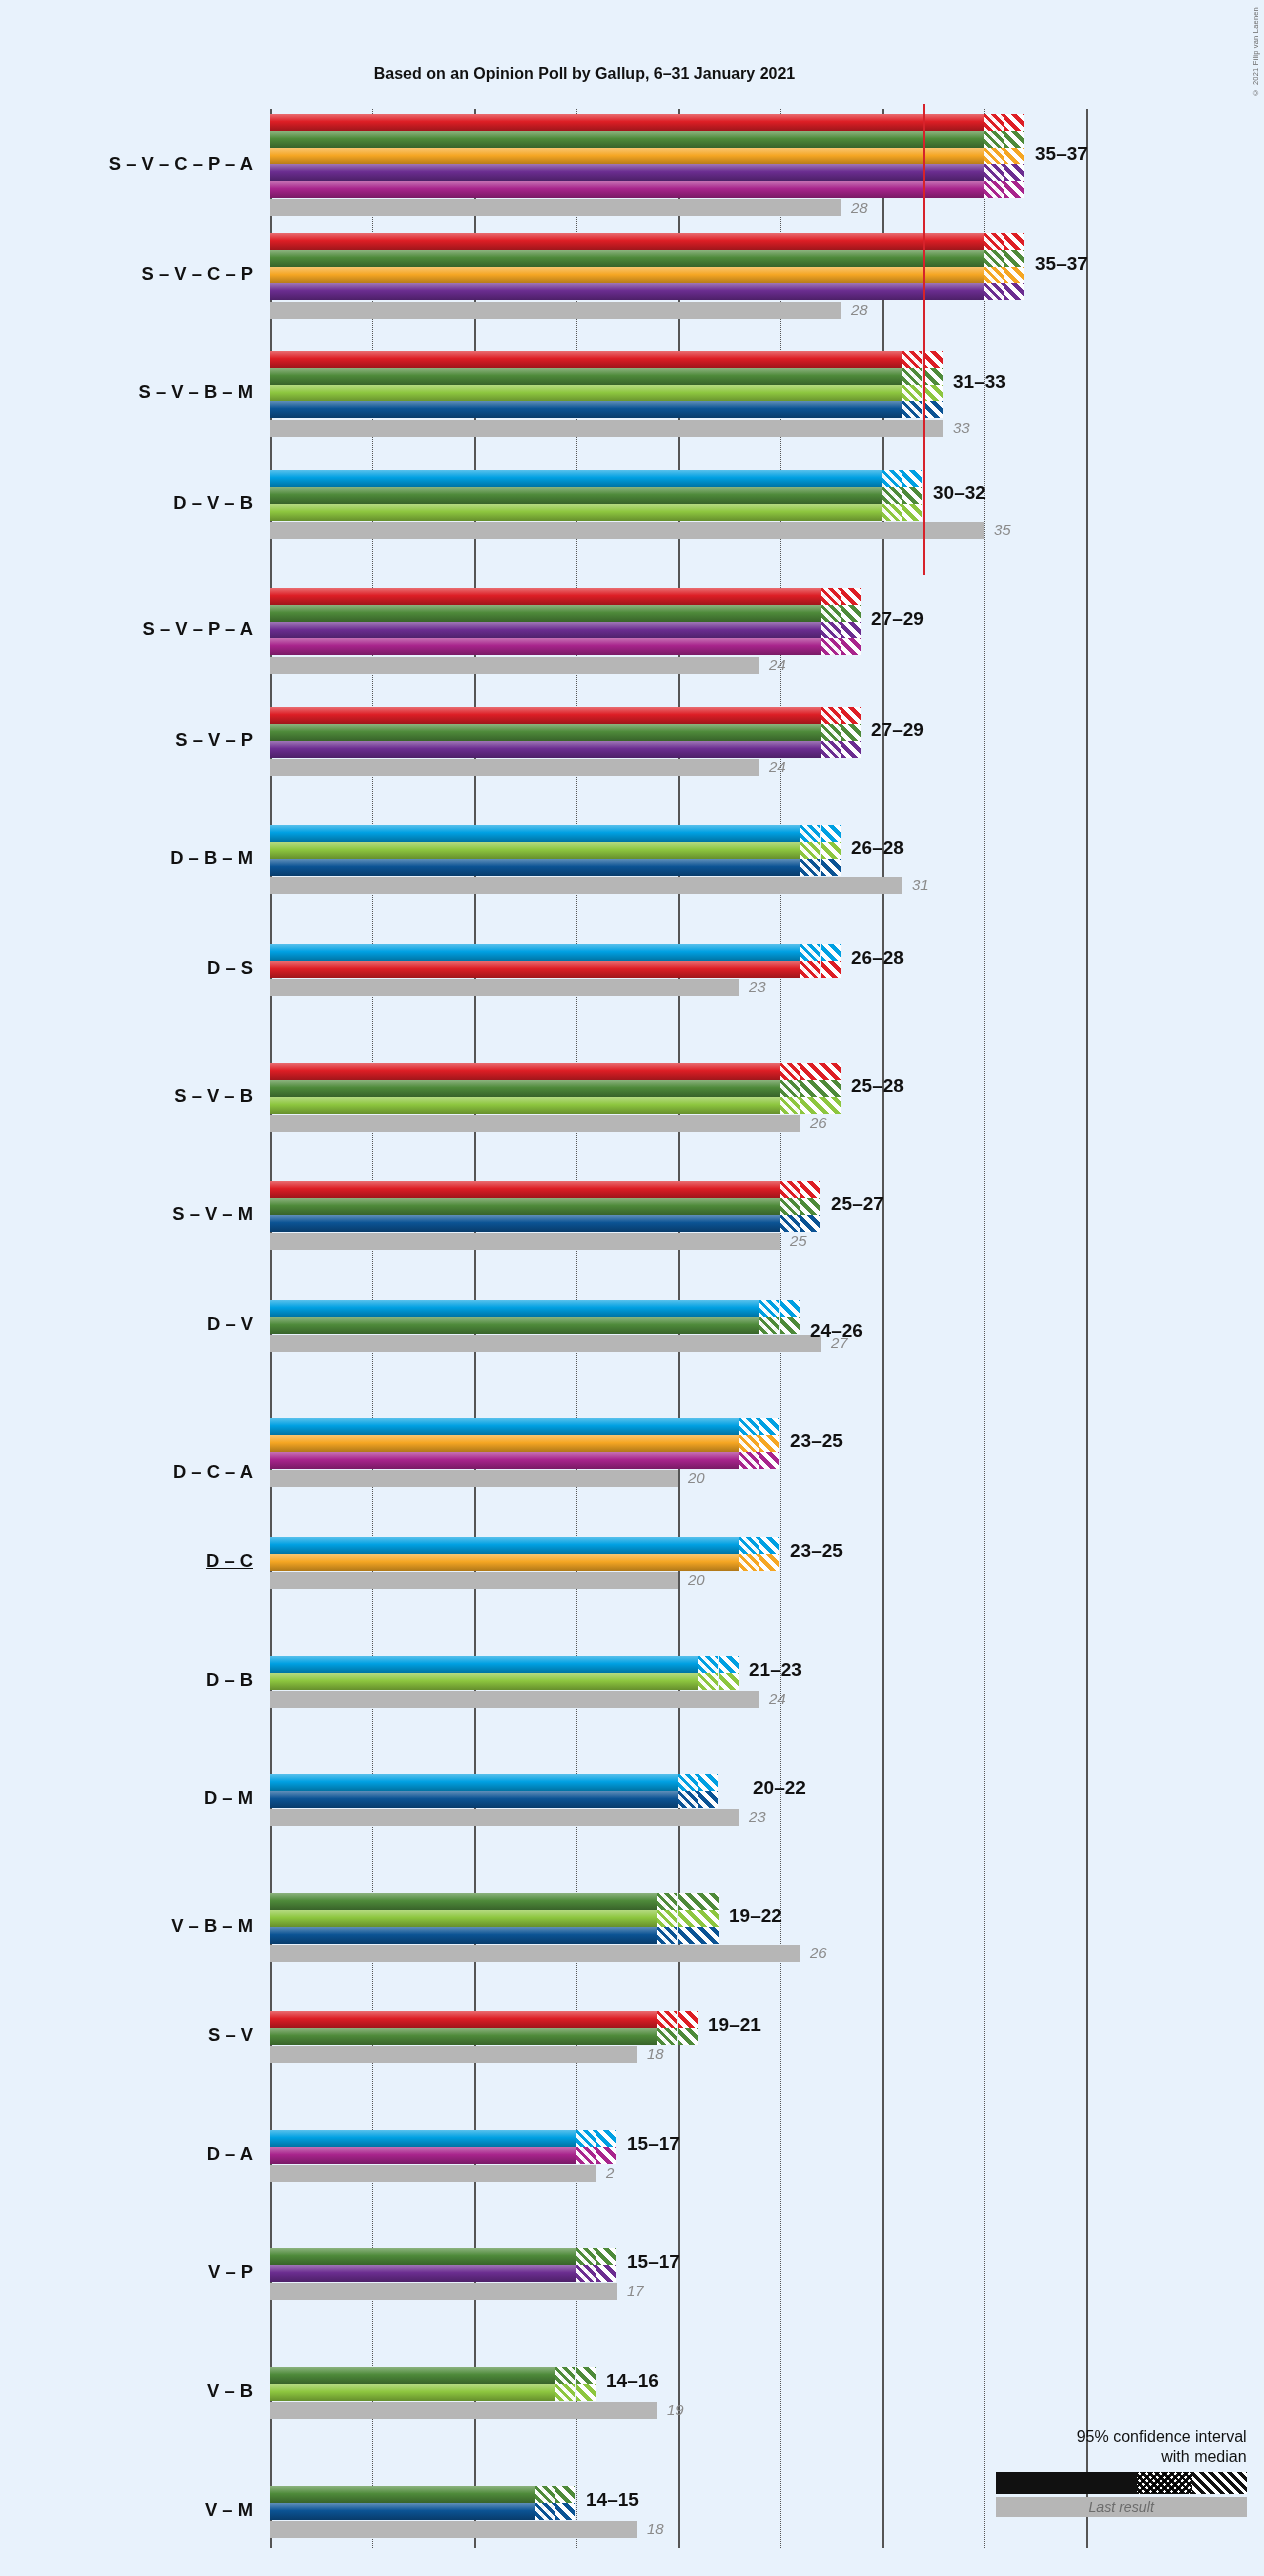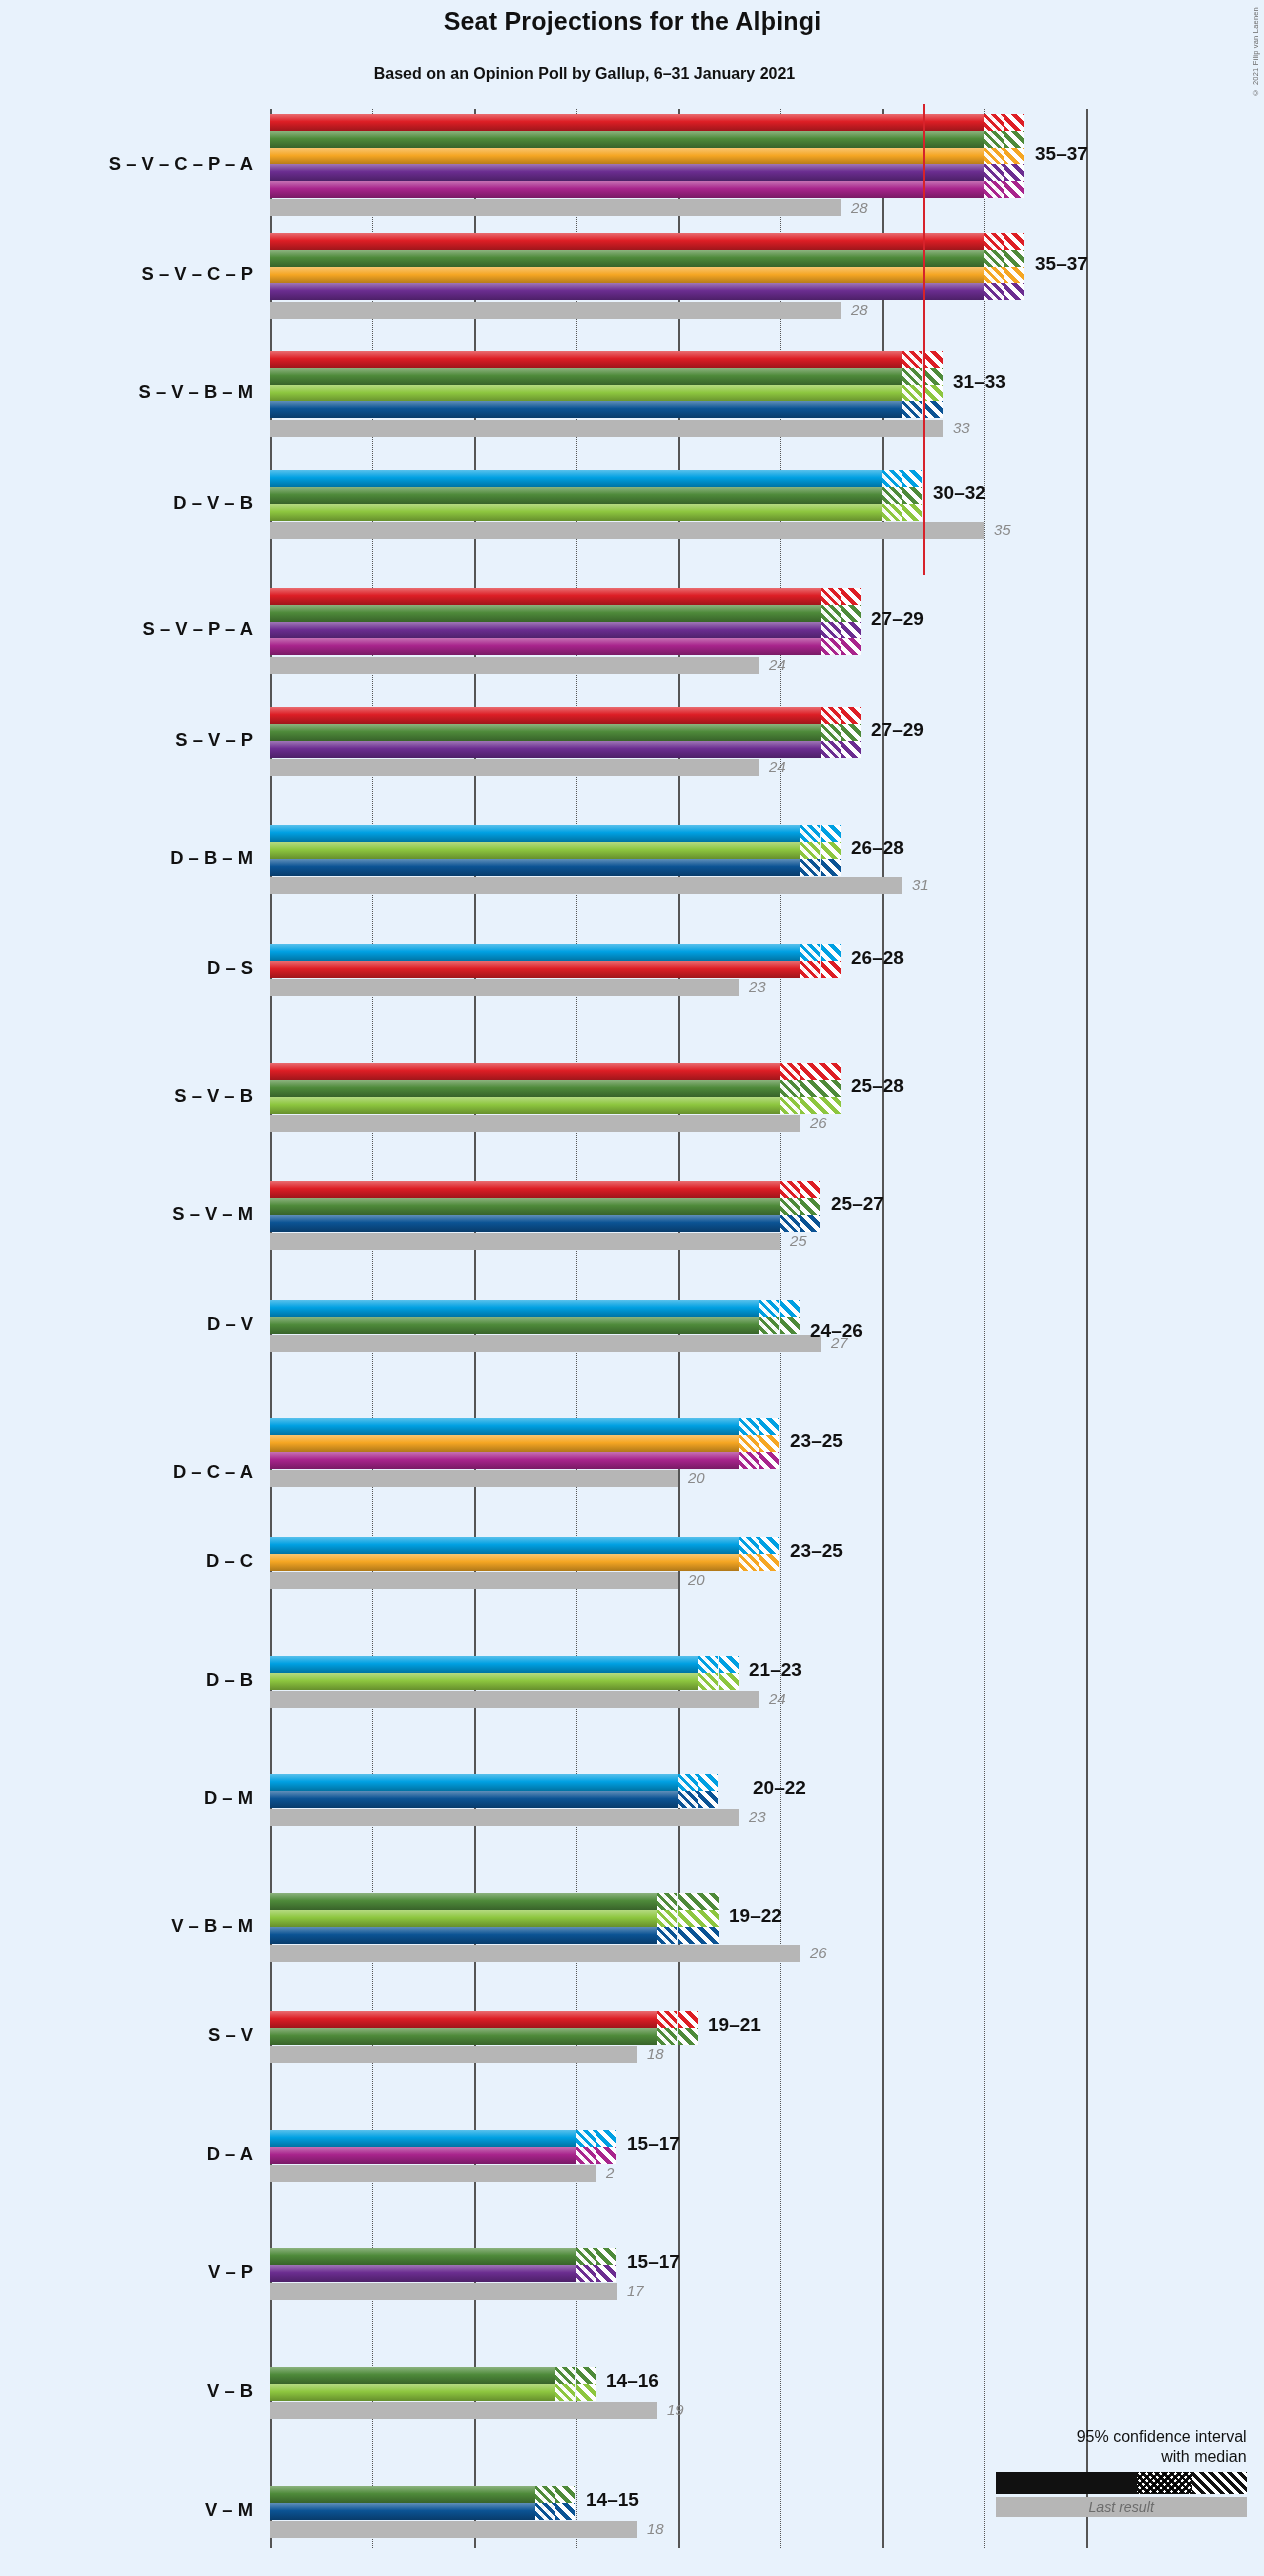--- a/index.html
+++ b/index.html
@@ -107,21 +107,20 @@
     height:20px;width:251px;background:#B6B6B6;
     font-size:14.2px;font-style:italic;color:#6c6c6c;
     text-align:center;line-height:20px;
   }
 </style>
 </head>
 <body>
 
 <div id="chart-root">
   <div class="copyright">© 2021 Filip van Laenen</div>
-  <div class="title">Seat Projections for the Alþingi</div>
   <div class="subtitle">Based on an Opinion Poll by Gallup, 6–31 January 2021</div>
 
   <div class="plot" id="plot" style="height: 2439px;">
       <div class="gridline" style="left: 0px;"></div>
       <div class="gridline" style="left: 204px;"></div>
       <div class="gridline" style="left: 408px;"></div>
       <div class="gridline" style="left: 612px;"></div>
       <div class="gridline" style="left: 816px;"></div>
       <div class="gridline dotted" style="left: 102px;"></div>
       <div class="gridline dotted" style="left: 306px;"></div>
@@ -319,21 +318,21 @@
       <div class="row" style="top: 1428px; width: 856px;">
         <div class="bar" style="top: 0px; width: 469px; background: linear-gradient(rgb(89, 193, 236) 0%, rgb(0, 160, 226) 45%, rgb(0, 115, 163) 100%);"></div>
         <div class="ci" style="top: 0px; left: 469px; width: 20.4px; background: repeating-linear-gradient(45deg, rgba(255, 255, 255, 0.92) 0px, rgba(255, 255, 255, 0.92) 3.4px, rgb(0, 160, 226) 3.4px, rgb(0, 160, 226) 6.7px), repeating-linear-gradient(-45deg, rgba(255, 255, 255, 0) 0px, rgba(255, 255, 255, 0) 3.4px, rgb(0, 160, 226) 3.4px, rgb(0, 160, 226) 6.7px);"></div>
         <div class="ci" style="top: 0px; left: 489px; width: 20.4px; background: repeating-linear-gradient(45deg, rgb(0, 160, 226) 0px, rgb(0, 160, 226) 4.2px, rgba(255, 255, 255, 0.95) 4.2px, rgba(255, 255, 255, 0.95) 8.4px);"></div>
         <div class="bar" style="top: 17px; width: 469px; background: linear-gradient(rgb(249, 197, 112) 0%, rgb(245, 166, 35) 45%, rgb(176, 120, 25) 100%);"></div>
         <div class="ci" style="top: 17px; left: 469px; width: 20.4px; background: repeating-linear-gradient(45deg, rgba(255, 255, 255, 0.92) 0px, rgba(255, 255, 255, 0.92) 3.4px, rgb(245, 166, 35) 3.4px, rgb(245, 166, 35) 6.7px), repeating-linear-gradient(-45deg, rgba(255, 255, 255, 0) 0px, rgba(255, 255, 255, 0) 3.4px, rgb(245, 166, 35) 3.4px, rgb(245, 166, 35) 6.7px);"></div>
         <div class="ci" style="top: 17px; left: 489px; width: 20.4px; background: repeating-linear-gradient(45deg, rgb(245, 166, 35) 0px, rgb(245, 166, 35) 4.2px, rgba(255, 255, 255, 0.95) 4.2px, rgba(255, 255, 255, 0.95) 8.4px);"></div>
         <div class="lastbar" style="top: 35px; width: 408px;"></div>
         <div class="valuelabel" style="left: 520px; top: 3.4px;">23–25</div>
         <div class="lastlabel" style="left: 418px; top: 34px;">20</div>
-        <div class="rowlabel" style="left: -268px; width: 251px; top: 13.4px;">D – C</div>
+        <div class="rowlabel" style="left: -268px; width: 251px; top: 13.4px; text-decoration: underline;">D – C</div>
       </div>
       <div class="row" style="top: 1547px; width: 856px;">
         <div class="bar" style="top: 0px; width: 428px; background: linear-gradient(rgb(89, 193, 236) 0%, rgb(0, 160, 226) 45%, rgb(0, 115, 163) 100%);"></div>
         <div class="ci" style="top: 0px; left: 428px; width: 20.4px; background: repeating-linear-gradient(45deg, rgba(255, 255, 255, 0.92) 0px, rgba(255, 255, 255, 0.92) 3.4px, rgb(0, 160, 226) 3.4px, rgb(0, 160, 226) 6.7px), repeating-linear-gradient(-45deg, rgba(255, 255, 255, 0) 0px, rgba(255, 255, 255, 0) 3.4px, rgb(0, 160, 226) 3.4px, rgb(0, 160, 226) 6.7px);"></div>
         <div class="ci" style="top: 0px; left: 449px; width: 20.4px; background: repeating-linear-gradient(45deg, rgb(0, 160, 226) 0px, rgb(0, 160, 226) 4.2px, rgba(255, 255, 255, 0.95) 4.2px, rgba(255, 255, 255, 0.95) 8.4px);"></div>
         <div class="bar" style="top: 17px; width: 428px; background: linear-gradient(rgb(181, 218, 130) 0%, rgb(141, 198, 63) 45%, rgb(102, 143, 45) 100%);"></div>
         <div class="ci" style="top: 17px; left: 428px; width: 20.4px; background: repeating-linear-gradient(45deg, rgba(255, 255, 255, 0.92) 0px, rgba(255, 255, 255, 0.92) 3.4px, rgb(141, 198, 63) 3.4px, rgb(141, 198, 63) 6.7px), repeating-linear-gradient(-45deg, rgba(255, 255, 255, 0) 0px, rgba(255, 255, 255, 0) 3.4px, rgb(141, 198, 63) 3.4px, rgb(141, 198, 63) 6.7px);"></div>
         <div class="ci" style="top: 17px; left: 449px; width: 20.4px; background: repeating-linear-gradient(45deg, rgb(141, 198, 63) 0px, rgb(141, 198, 63) 4.2px, rgba(255, 255, 255, 0.95) 4.2px, rgba(255, 255, 255, 0.95) 8.4px);"></div>
         <div class="lastbar" style="top: 35px; width: 489px;"></div>
         <div class="valuelabel" style="left: 479px; top: 3.4px;">21–23</div>

